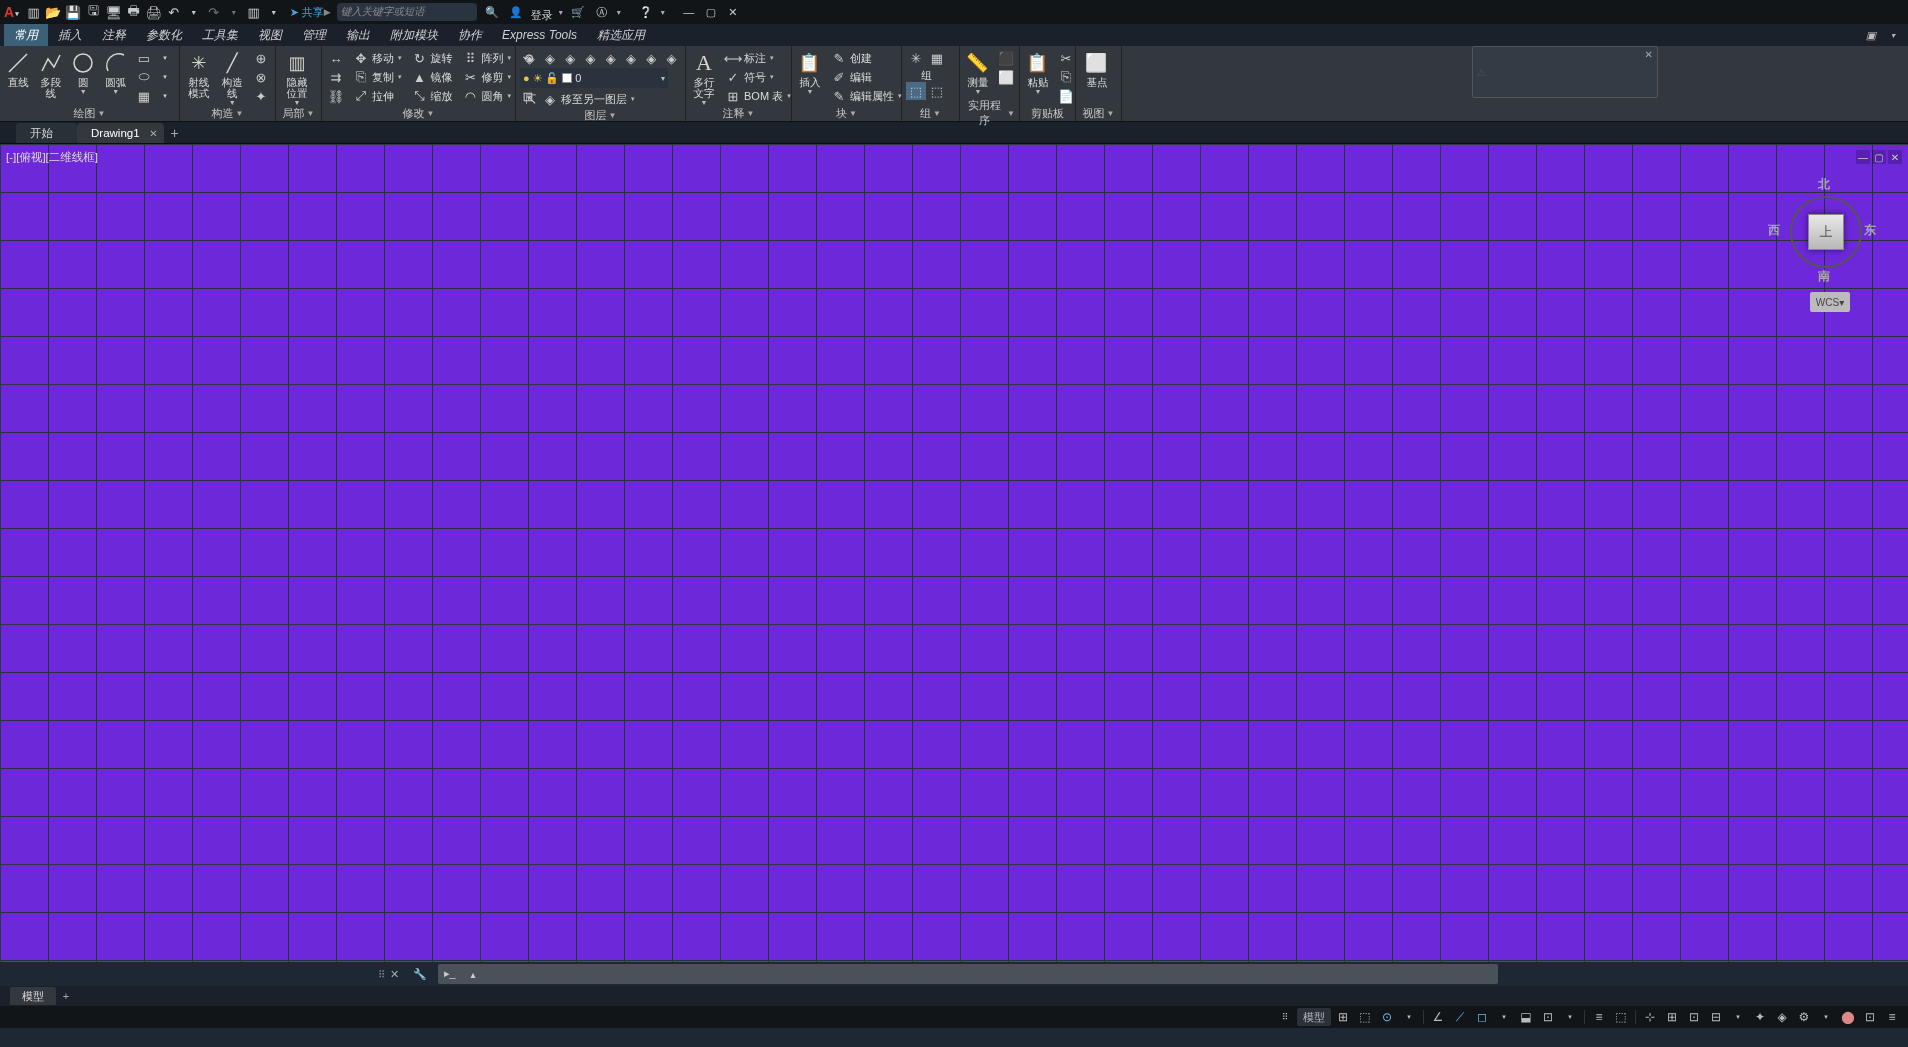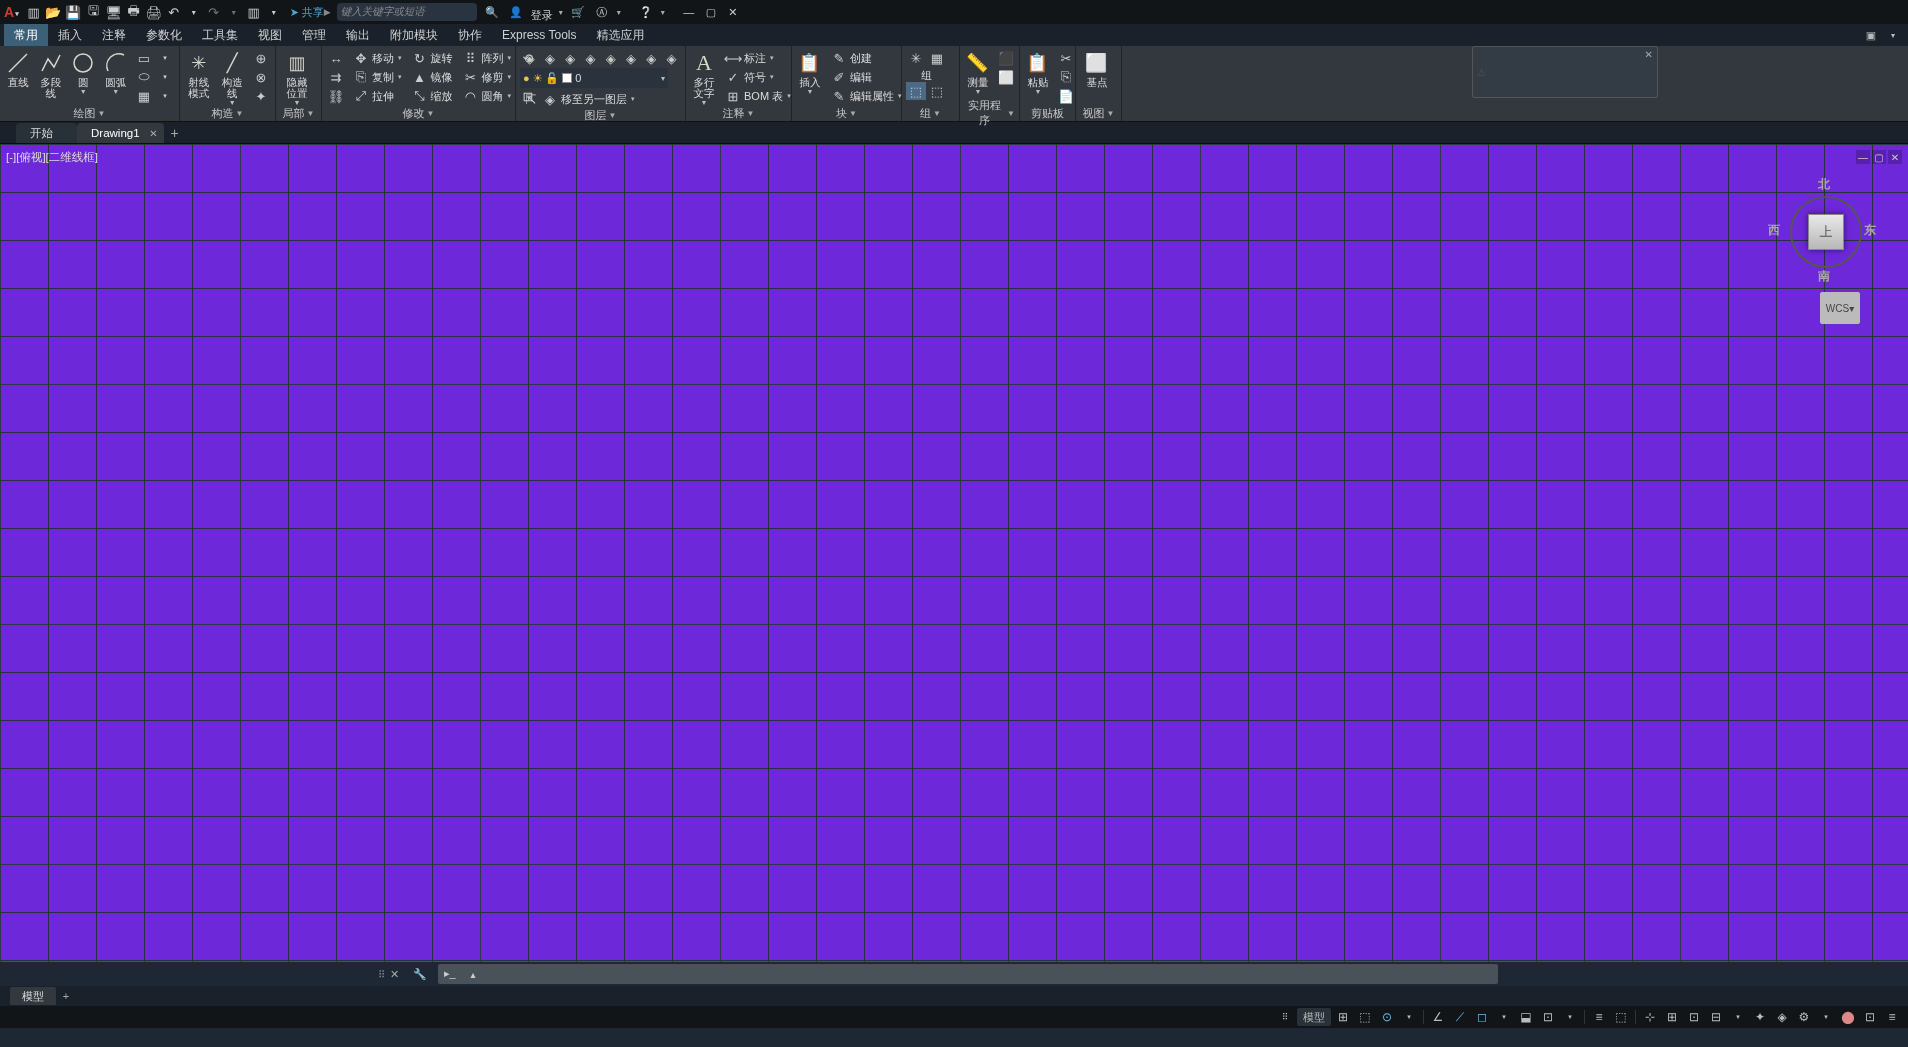--- a/index.html
+++ b/index.html
@@ -15,21 +15,21 @@
 .share-btn .ico { color:#4aa3d4; }
 .title-center { flex:1; text-align:center; color:#aaa; font-size:12px; }
 .title-center .app { color:#ddd; margin-right:10px;}
 .title-right { display:flex; align-items:center; gap:6px; }
 .search-box { background:#2a3440; width:140px; height:18px; padding:0 4px; color:#888; font-style:italic; font-size:10.5px; display:flex; align-items:center; border-radius:4px; }
 .tr-btn { width:18px; height:18px; display:flex; align-items:center; justify-content:center; cursor:pointer; color:#ccc; }
 .win-btns { display:flex; gap:2px; margin-left:8px;}
 .win-btn { width:20px; height:16px; display:flex; align-items:center; justify-content:center; cursor:pointer; color:#ccc; font-size:11px;}
 
 
-.menubar { height:22px; background:#1a212a; display:flex; align-items:stretch; padding-left:4px; }
+.menubar { height:22px; background:#1a212a; display:flex; align-items:stretch; padding-left:4px;font-style:italic; }
 .menu-tab { padding:0 10px; display:flex; align-items:center; color:#d0d0d0; cursor:pointer; font-size:12px; }
 .menu-tab.active { background:#3d6079; color:#fff; }
 .menubar-right { margin-left:auto; display:flex; align-items:center; padding-right:6px; gap:4px;}
 .mb-ico { width:18px; height:16px; cursor:pointer; display:flex; align-items:center; justify-content:center; color:#bbb;}
 
 
 .ribbon { height:76px; background:#33383f; display:flex; border-bottom:1px solid #111; }
 .panel { border-right:1px solid #222; display:flex; flex-direction:column; padding:2px 4px 0; }
 .panel-body { flex:1; display:flex; gap:4px; align-items:flex-start; }
 .panel-title { height:16px; font-size:11px; color:#c8c8c8; text-align:center; display:flex; align-items:center; justify-content:center; gap:2px; cursor:pointer;}
@@ -69,21 +69,21 @@
 
 
 .viewcube { position:absolute; top:30px; right:30px; width:110px; height:130px; }
 .cube { position:absolute; top:40px; left:40px; width:36px; height:36px; background:linear-gradient(#e8e8e8,#b8b8b8); border:1px solid #888; display:flex; align-items:center; justify-content:center; color:#555; font-size:13px; box-shadow:0 0 6px rgba(0,0,0,0.5); cursor:pointer;}
 .compass { position:absolute; top:22px; left:22px; width:72px; height:72px; border:2px solid #555; border-radius:50%; }
 .dir { position:absolute; font-size:12px; color:#aaa; font-weight:bold;}
 .dir.n { top:2px; left:50px;}
 .dir.s { top:94px; left:50px;}
 .dir.e { top:48px; left:96px;}
 .dir.w { top:48px; left:0;}
-.wcs { position:absolute; top:118px; left:52px; width:40px; height:32px; background:#bbb; color:#444; font-size:10px; display:flex; align-items:center; justify-content:center; border-radius:2px; cursor:pointer;}
+.wcs { position:absolute; top:118px; left:42px; width:40px; height:20px; background:#bbb; color:#444; font-size:10px; display:flex; align-items:center; justify-content:center; border-radius:2px; cursor:pointer;}
 
 
 .cmd-area { height:24px; background:#1e2834; display:flex; align-items:center; padding-left:380px; position:relative;}
 .cmd-handle { position:absolute; left:378px; color:#888; font-size:10px; cursor:move;}
 .cmd-close { position:absolute; left:390px; color:#aaa; cursor:pointer; font-size:11px;}
 .cmd-tool { position:absolute; left:412px; width:16px; height:16px; cursor:pointer; color:#bbb; display:flex; align-items:center; justify-content:center;}
 .cmd-box { margin-left:58px; width:1060px; height:20px; background:#4a5259; display:flex; align-items:center; padding:0 6px; border-radius:2px;}
 .cmd-prompt { width:14px; height:14px; margin-right:6px; color:#ccc; font-size:11px;}
 .cmd-input { flex:1; color:#a8a8a8; font-style:italic; font-size:11.5px;}
 .cmd-up { width:18px; color:#ccc; text-align:center; cursor:pointer; font-size:10px;}

